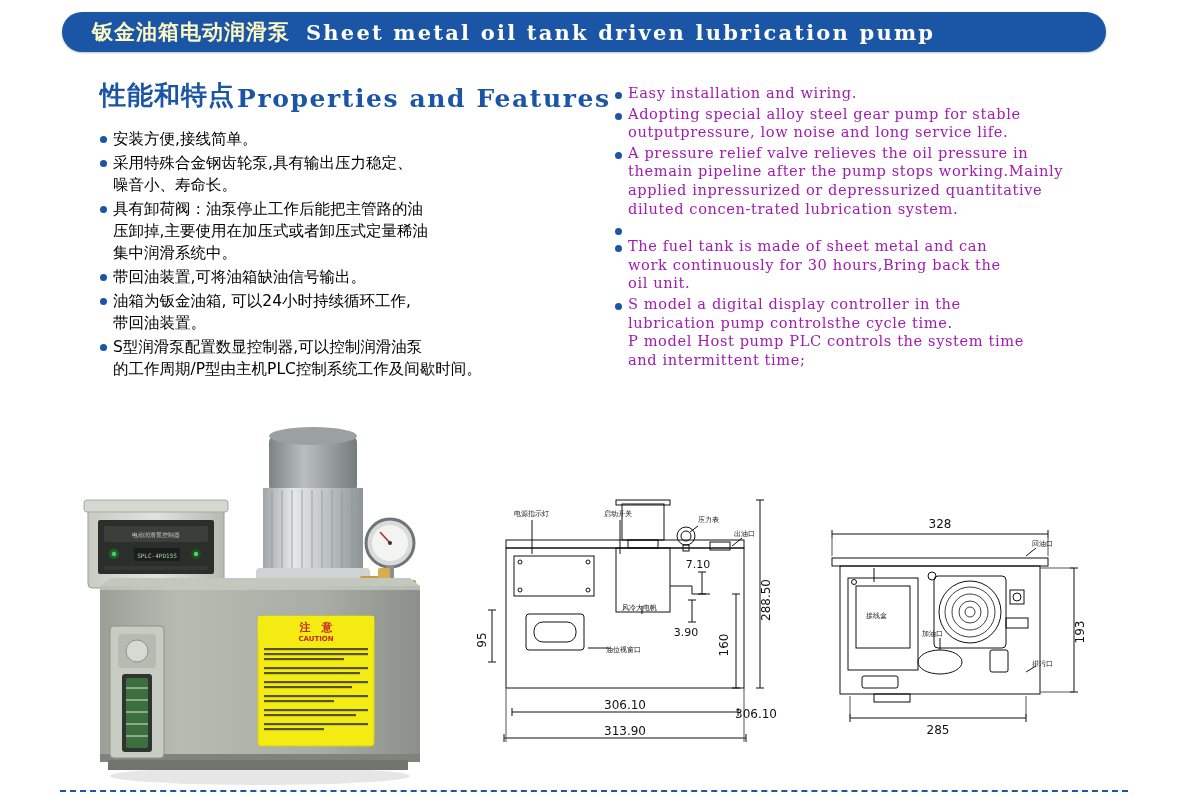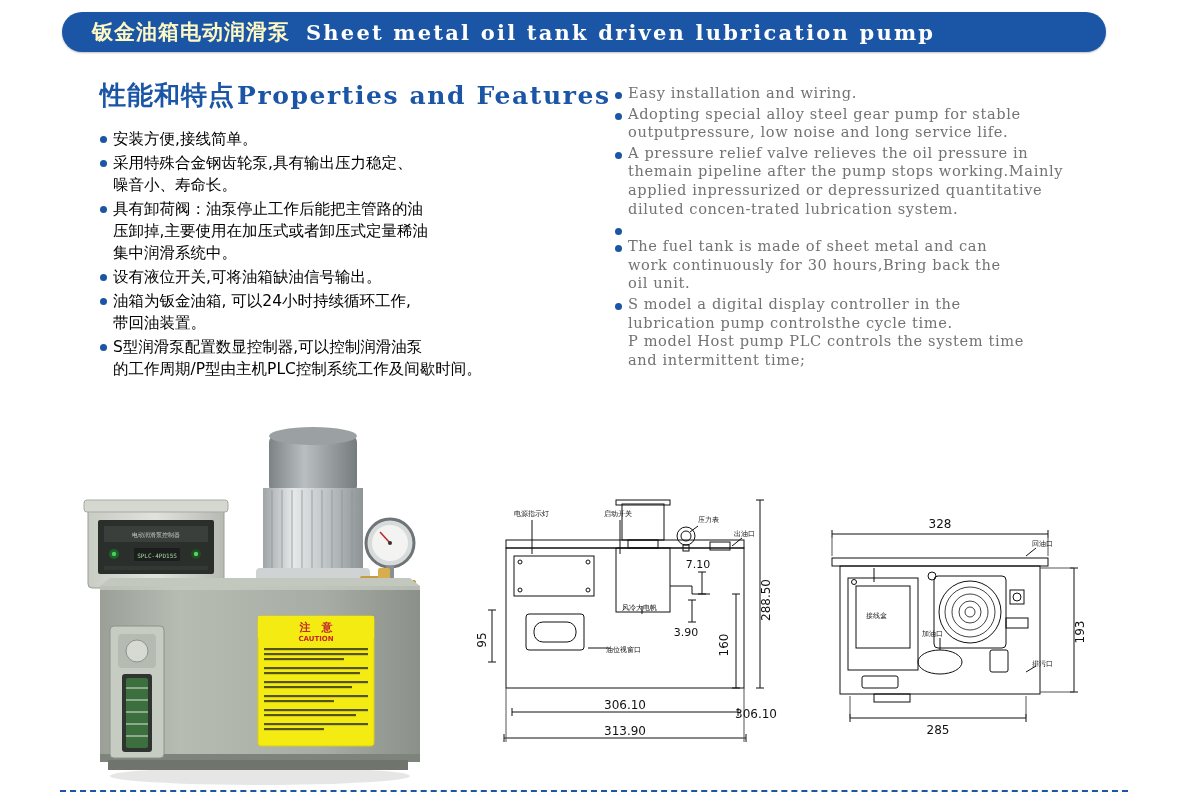--- a/index.html
+++ b/index.html
@@ -24,21 +24,21 @@
     margin-left:30px;letter-spacing:1px;
   }
   .header .title-en{
     color:#ffffff;font-size:21px;font-weight:bold;
     font-family:"DejaVu Serif", serif;
     margin-left:16px;letter-spacing:2.2px;
   }
   
   .sec-head{
     position:absolute;left:100px;top:78px;
-    display:flex;align-items:center;
+    display:flex;align-items:flex-end;
   }
   .sec-head .cn{
     color:#1b55a6;font-size:26px;font-weight:bold;
     font-family:"DejaVu Sans", sans-serif;letter-spacing:1px;
   }
   .sec-head .en{
     color:#1b55a6;font-size:25px;font-weight:bold;
     font-family:"DejaVu Serif", serif;margin-left:2px;letter-spacing:1.6px;
   }
   
@@ -55,21 +55,21 @@
     width:7px;height:7px;border-radius:50%;
     background:#1b55a6;flex:0 0 7px;
     margin-top:8px;margin-right:6px;
   }
   .col-cn .txt{
     color:#000000;font-size:15.5px;line-height:22px;
     font-family:"DejaVu Sans", sans-serif;
     white-space:pre-line;
   }
   .col-en .txt{
-    color:#737373;font-size:14.6px;line-height:18.6px;
+    color:#a21caf;font-size:14.6px;line-height:18.6px;
     font-family:"DejaVu Serif", serif;
     letter-spacing:.6px;
     white-space:pre-line;
   }
   
   .photo{
     position:absolute;left:60px;top:408px;width:400px;height:380px;
   }
   
   .drawings{position:absolute;left:470px;top:490px;width:700px;height:280px;}
@@ -105,21 +105,21 @@
 噪音小、寿命长。</span>
   </div>
   <div class="bullet-row">
     <span class="dot"></span>
     <span class="txt">具有卸荷阀：油泵停止工作后能把主管路的油
 压卸掉,主要使用在加压式或者卸压式定量稀油
 集中润滑系统中。</span>
   </div>
   <div class="bullet-row">
     <span class="dot"></span>
-    <span class="txt">设有液位开关,可将油箱缺油信号输出。</span>
+    <span class="txt">带回油装置,可将油箱缺油信号输出。</span>
   </div>
   <div class="bullet-row">
     <span class="dot"></span>
     <span class="txt">油箱为钣金油箱, 可以24小时持续循环工作,
 带回油装置。</span>
   </div>
   <div class="bullet-row">
     <span class="dot"></span>
     <span class="txt">S型润滑泵配置数显控制器,可以控制润滑油泵
 的工作周期/P型由主机PLC控制系统工作及间歇时间。</span>

